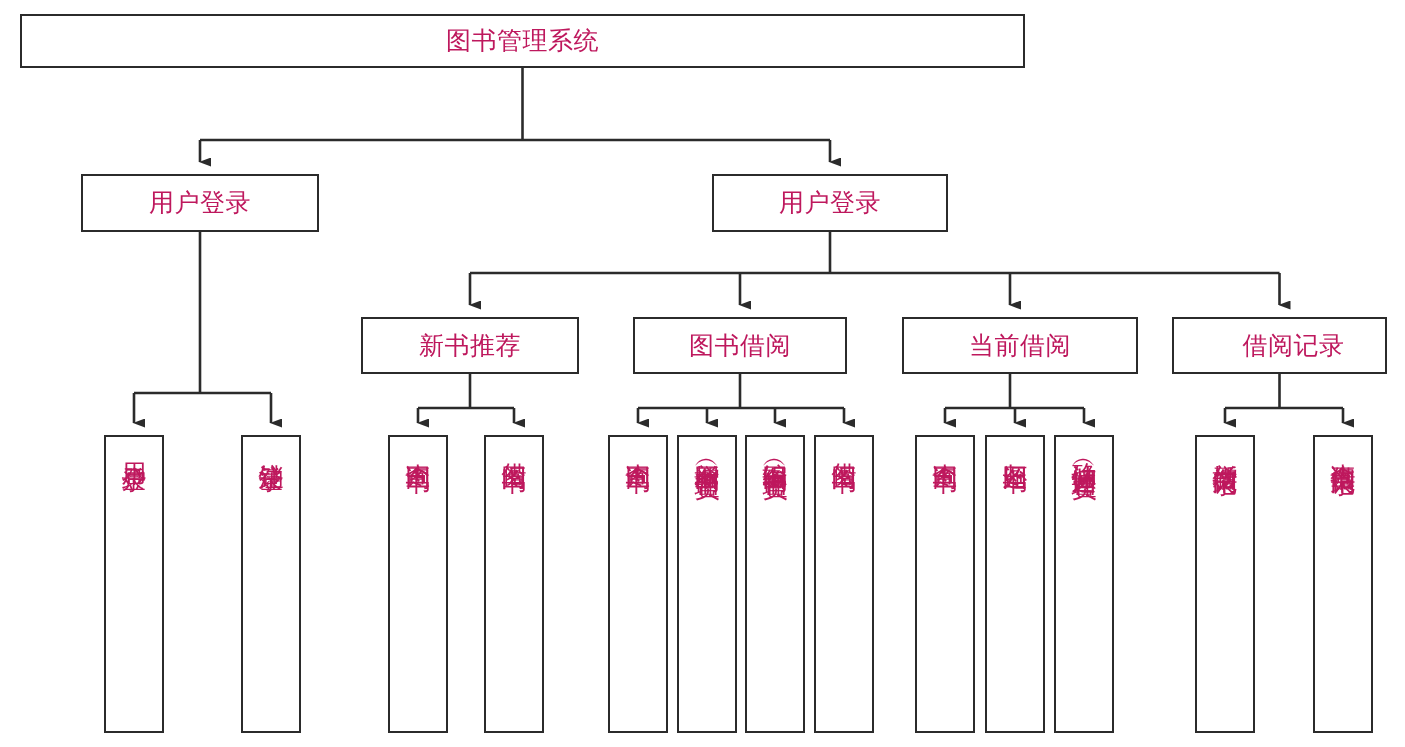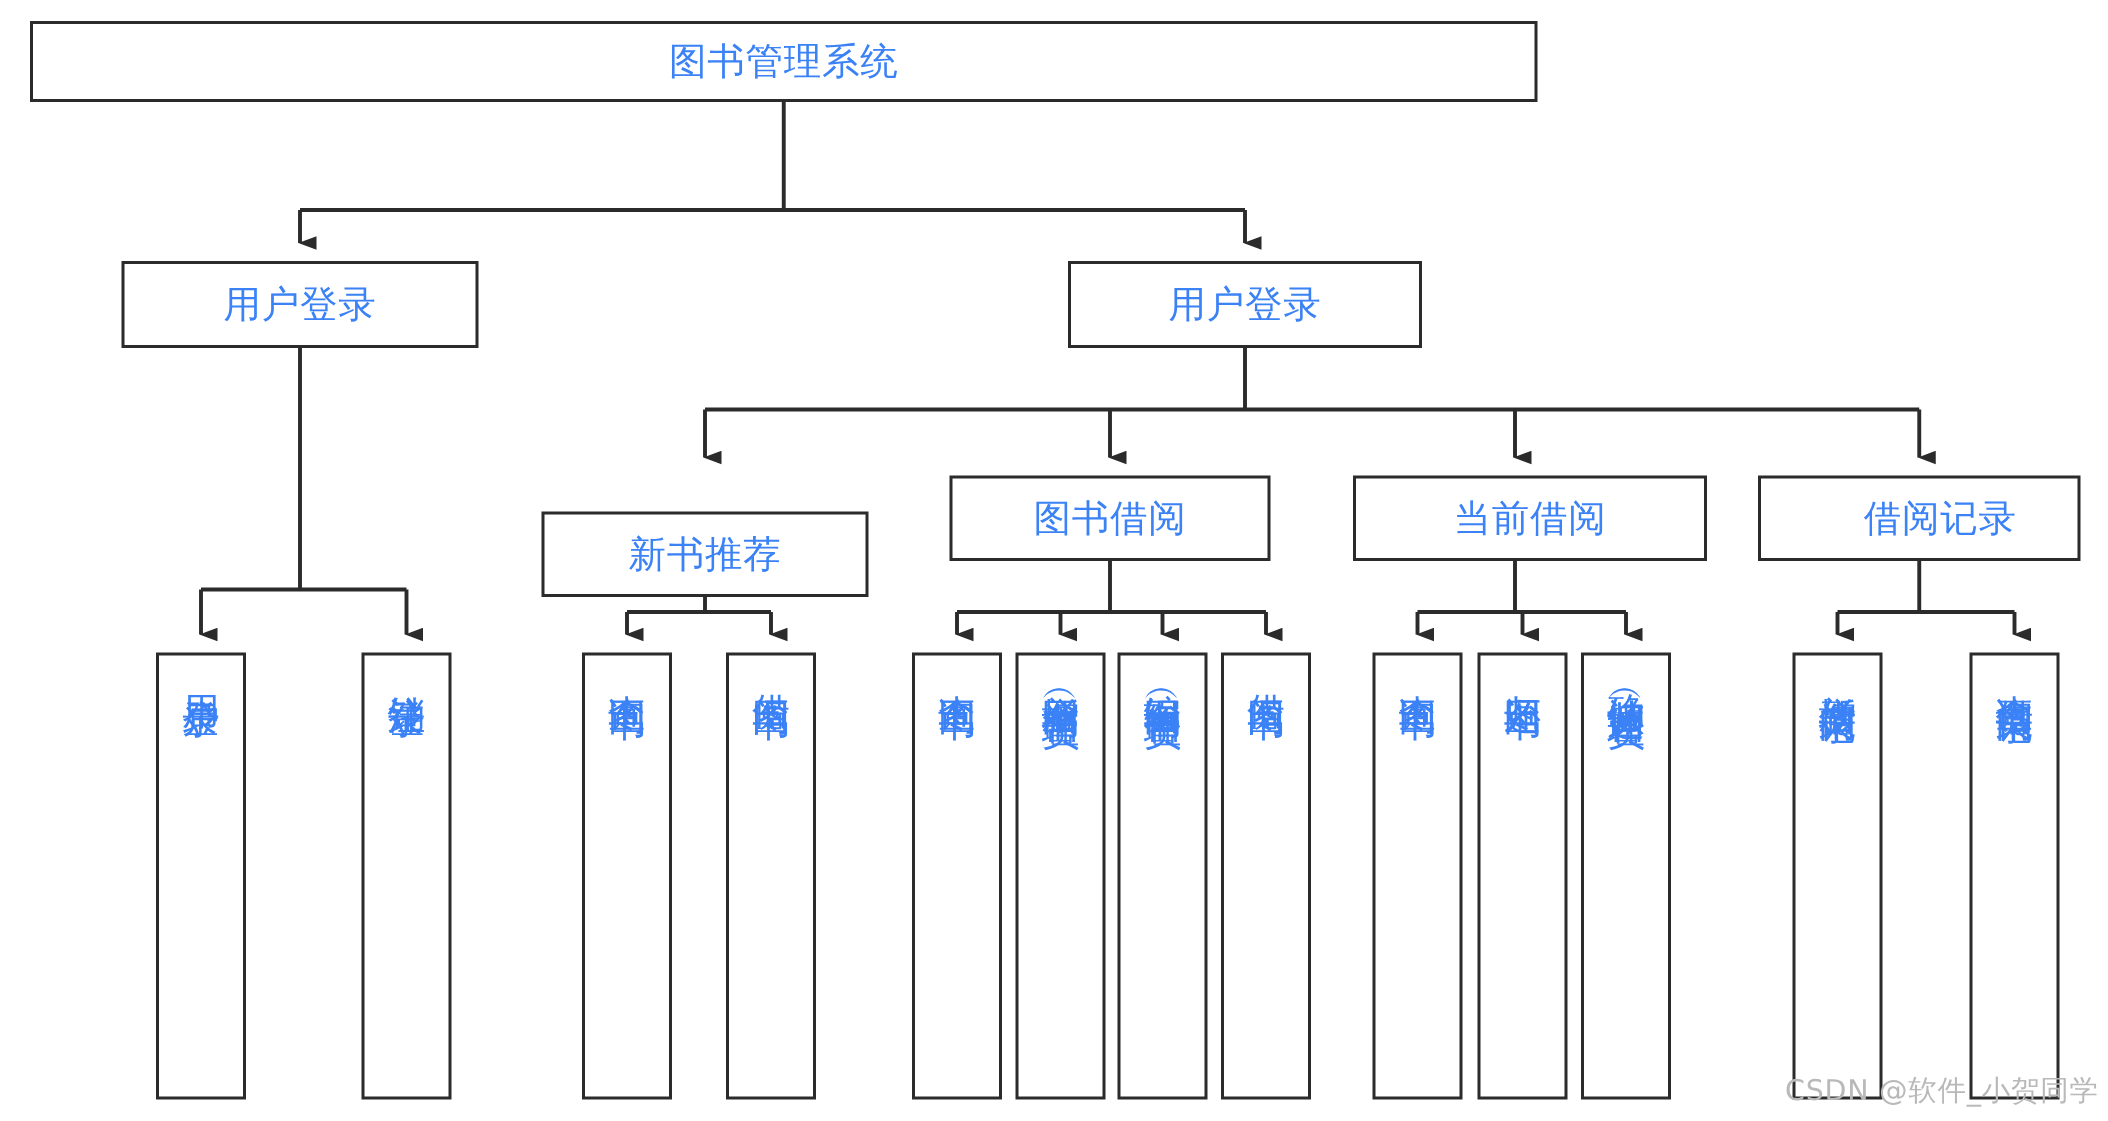--- a/index.html
+++ b/index.html
@@ -30,21 +30,21 @@
     position: absolute;
     box-sizing: border-box;
     border: 2px solid #2b2b2b;
     background: #ffffff;
     display: flex;
     align-items: center;
     justify-content: center;
     z-index: 2;
   }
   .node-label {
-    color: #3b82f6;
+    color: #be185d;
     line-height: 1.18;
     letter-spacing: 0.5px;
     white-space: nowrap;
     text-align: right;
   }
   .node.horizontal .node-label {
     writing-mode: horizontal-tb;
     font-size: 25px;
   }
   .node.root .node-label {
@@ -122,21 +122,21 @@
   <div id="nodes-layer">
       <div class="node horizontal root" style="left: 20px; top: 14px; width: 1005px; height: 54px;">
         <span class="node-label">图书管理系统</span>
       </div>
       <div class="node horizontal level1" style="left: 81px; top: 174px; width: 238px; height: 58px;">
         <span class="node-label">用户登录</span>
       </div>
       <div class="node horizontal level1" style="left: 712px; top: 174px; width: 236px; height: 58px;">
         <span class="node-label">用户登录</span>
       </div>
-      <div class="node horizontal level2" style="left: 361px; top: 317px; width: 218px; height: 57px; margin-top: 24px;">
+      <div class="node horizontal level2" style="left: 361px; top: 317px; width: 218px; height: 57px;">
         <span class="node-label">新书推荐</span>
       </div>
       <div class="node horizontal level2" style="left: 633px; top: 317px; width: 214px; height: 57px;">
         <span class="node-label">图书借阅</span>
       </div>
       <div class="node horizontal level2" style="left: 902px; top: 317px; width: 236px; height: 57px;">
         <span class="node-label">当前借阅</span>
       </div>
       <div class="node horizontal level2" style="left: 1172px; top: 317px; width: 215px; height: 57px; padding-left: 28px;">
         <span class="node-label">借阅记录</span>
@@ -175,15 +175,14 @@
         <span class="node-label">确认归还（管理员）</span>
       </div>
       <div class="node vertical leaf" style="left: 1195px; top: 435px; width: 60px; height: 298px;">
         <span class="node-label">新增借阅记录</span>
       </div>
       <div class="node vertical leaf" style="left: 1313px; top: 435px; width: 60px; height: 298px;">
         <span class="node-label">查询借阅记录</span>
       </div>
     </div>
 
-  <div class="watermark" style="left: 1190px; top: 714px;">CSDN @软件_小贺同学</div>
 
 </div>
 
 </body></html>

